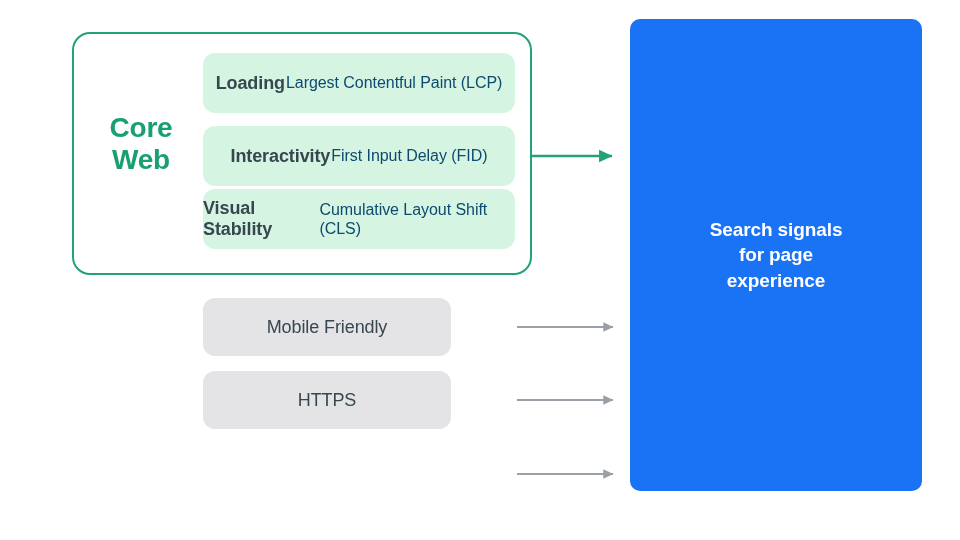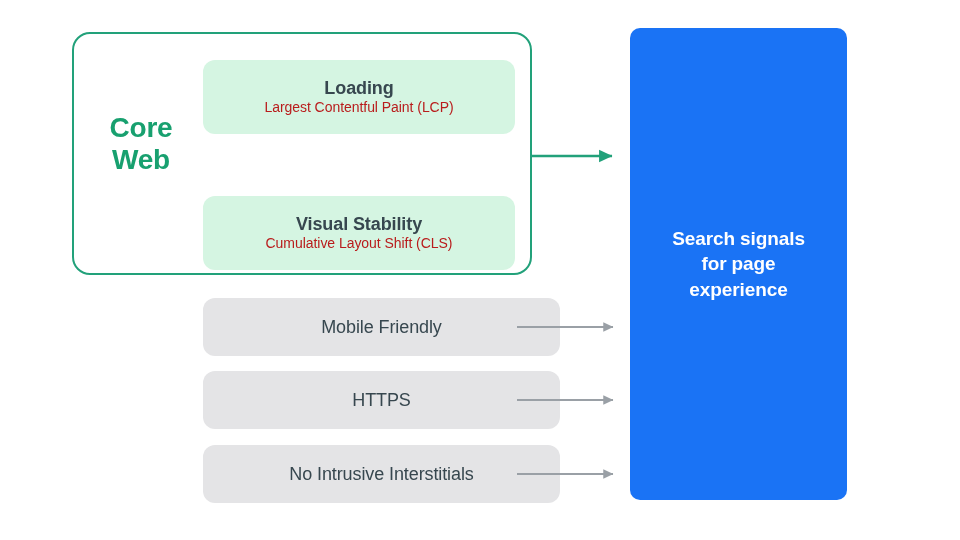--- a/index.html
+++ b/index.html
@@ -45,55 +45,54 @@
     line-height: 1.16;
     letter-spacing: -0.2px;
   }
   .cwv-label span { display: block; }
 
   
   .vital-card {
     position: absolute;
     left: 203px;
     width: 312px;
-    height: 74px;
+    height: 60px;
     background: #d5f5e2;
     border-radius: 12px;
     box-sizing: border-box;
     display: flex;
-    flex-direction: column;
+    flex-direction: row;
     align-items: center;
     justify-content: center;
     gap: 1px;
-    margin-top: 7px;
   }
   .vital-card.v0 { top: 53px; }
   .vital-card.v1 { top: 126px; }
   .vital-card.v2 { top: 189px; }
 
   .vital-title {
     font-size: 18px;
     font-weight: bold;
     color: #37474f;
     letter-spacing: -0.1px;
     line-height: 1.15;
   }
   .vital-sub {
-    font-size: 14px;
+    font-size: 16px;
     font-weight: normal;
-    color: #b91c1c;
+    color: #0c4a6e;
     letter-spacing: -0.05px;
     line-height: 1.2;
   }
 
   
   .signal-card {
     position: absolute;
     left: 203px;
-    width: 357px;
+    width: 248px;
     height: 58px;
     background: #e4e4e6;
     border-radius: 12px;
     display: flex;
     align-items: center;
     justify-content: center;
   }
   .signal-card.s0 { top: 298px; }
   .signal-card.s1 { top: 371px; }
   .signal-card.s2 { top: 445px; }
@@ -101,22 +100,22 @@
   .signal-label {
     font-size: 18px;
     color: #37474f;
     letter-spacing: -0.1px;
   }
 
   
   .blue-panel {
     position: absolute;
     left: 630px;
-    top: 28px;
-    width: 217px;
+    top: 19px;
+    width: 292px;
     height: 472px;
     background: #1a73f5;
     border-radius: 10px;
     display: flex;
     align-items: center;
     justify-content: center;
   }
   .blue-panel-text {
     color: #ffffff;
     font-size: 19px;
@@ -147,37 +146,38 @@
   <div class="cwv-label">
     <span>Core</span>
     <span>Web</span>
   </div>
 
   <div class="vital-card v0">
     <div class="vital-title">Loading</div>
     <div class="vital-sub">Largest Contentful Paint (LCP)</div>
   </div>
 
+  <div class="vital-card v1">
+    <div class="vital-title">Interactivity</div>
+    <div class="vital-sub">First Input Delay (FID)</div>
+  </div>
 
   <div class="vital-card v2">
     <div class="vital-title">Visual Stability</div>
     <div class="vital-sub">Cumulative Layout Shift (CLS)</div>
   </div>
 
   <div class="signal-card s0">
     <div class="signal-label">Mobile Friendly</div>
   </div>
 
   <div class="signal-card s1">
     <div class="signal-label">HTTPS</div>
   </div>
 
-  <div class="signal-card s2">
-    <div class="signal-label">No Intrusive Interstitials</div>
-  </div>
 
   <svg class="arrow-svg" viewBox="0 0 960 540">
     <defs>
       <marker id="head-green" markerWidth="6" markerHeight="6" refX="5.4" refY="3" orient="auto" markerUnits="strokeWidth">
         <path d="M0,0.4 L5.6,3 L0,5.6 z" fill="#22a17a"></path>
       </marker>
       <marker id="head-gray" markerWidth="6" markerHeight="6" refX="5.4" refY="3" orient="auto" markerUnits="strokeWidth">
         <path d="M0,0.4 L5.6,3 L0,5.6 z" fill="#9aa0a6"></path>
       </marker>
     </defs>

